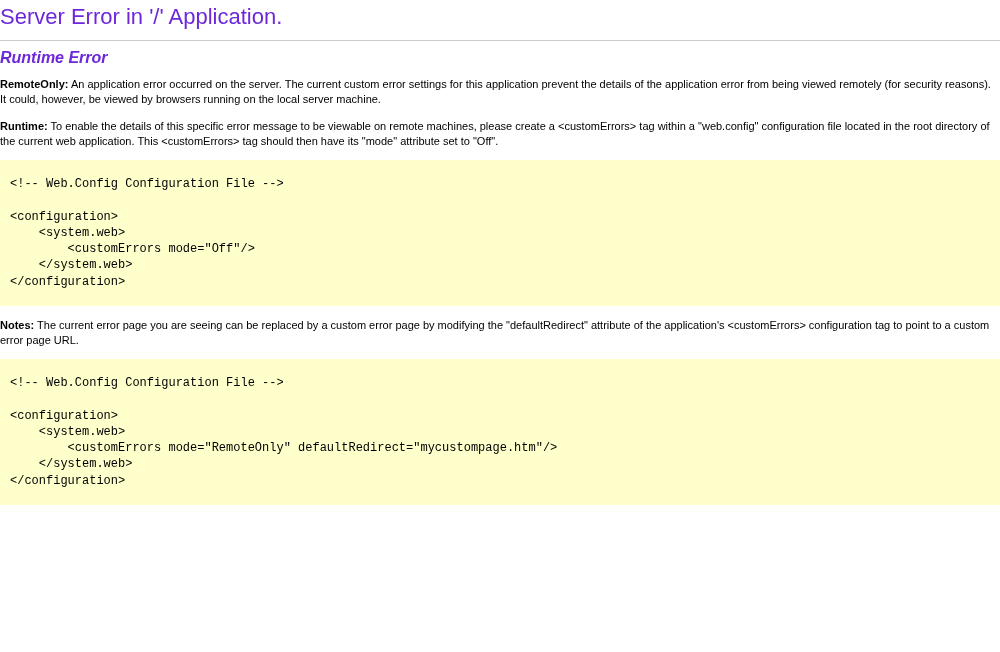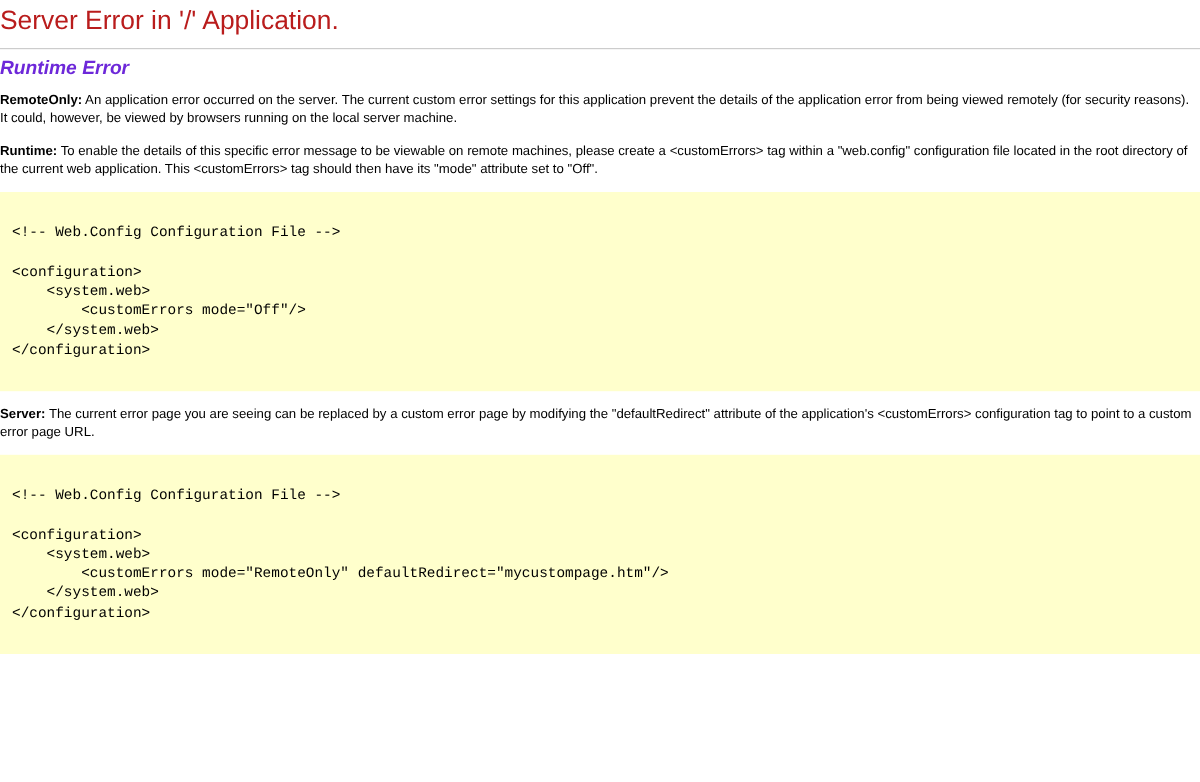--- a/index.html
+++ b/index.html
@@ -5,21 +5,21 @@
     body {
       font-family: Arial, sans-serif;
       font-size: 11px;
       margin: 0;
       padding: 0;
       color: #000000;
       background: #ffffff;
     }
     h1 {
       font-family: "Trebuchet MS", Arial, sans-serif;
-      color: #b91c1c;
+      color: #6d28d9;
       font-weight: normal;
       font-size: 22px;
       margin: 4px 0 10px 0;
       padding: 0;
     }
     hr {
       border: none;
       border-top: 1px solid #cccccc;
       margin: 0 0 8px 0;
     }
@@ -34,21 +34,21 @@
     }
     .info-block {
       margin-bottom: 12px;
       line-height: 1.35;
     }
     .info-block b {
       font-weight: bold;
     }
     .code-block {
       background-color: #ffffcc;
-      padding: 26px 10px;
+      padding: 16px 10px;
       margin-bottom: 12px;
       font-family: Consolas, "Courier New", monospace;
       font-size: 12px;
       line-height: 1.35;
       white-space: pre;
     }
   </style>
 </head>
 <body>
 
@@ -66,21 +66,21 @@
 
 <div class="code-block">&lt;!-- Web.Config Configuration File --&gt;
 
 &lt;configuration&gt;
     &lt;system.web&gt;
         &lt;customErrors mode="Off"/&gt;
     &lt;/system.web&gt;
 &lt;/configuration&gt;</div>
 
 <div class="info-block">
-  <b>Server:</b><span> The current error page you are seeing can be replaced by a custom error page by modifying the "defaultRedirect" attribute of the application's &lt;customErrors&gt; configuration tag to point to a custom error page URL.</span>
+  <b>Notes:</b><span> The current error page you are seeing can be replaced by a custom error page by modifying the "defaultRedirect" attribute of the application's &lt;customErrors&gt; configuration tag to point to a custom error page URL.</span>
 </div>
 
 <div class="code-block">&lt;!-- Web.Config Configuration File --&gt;
 
 &lt;configuration&gt;
     &lt;system.web&gt;
         &lt;customErrors mode="RemoteOnly" defaultRedirect="mycustompage.htm"/&gt;
     &lt;/system.web&gt;
 &lt;/configuration&gt;</div>
 

